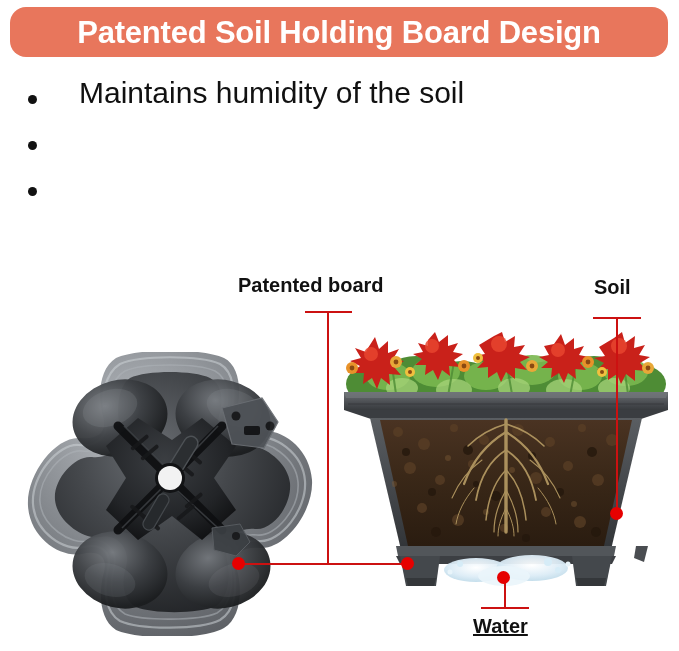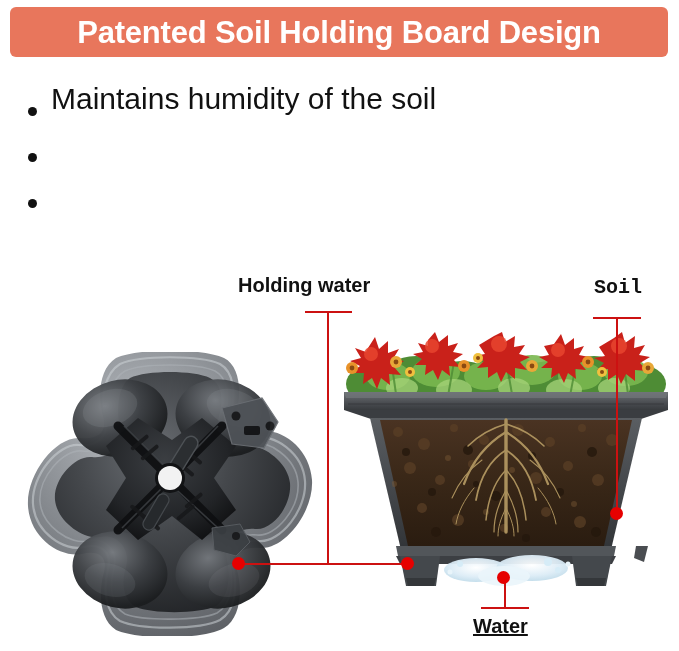--- a/index.html
+++ b/index.html
@@ -5,41 +5,41 @@
   html,body{margin:0;padding:0;}
   body{
     width:679px;height:651px;overflow:hidden;background:#ffffff;
     font-family:"Liberation Sans", sans-serif;position:relative;
   }
   .page{position:absolute;inset:0;}
 
   
   .banner{
     position:absolute;left:10px;top:7px;width:658px;height:50px;
-    background:#e8765c;border-radius:6px;
+    background:#e8765c;border-radius:16px;
     display:flex;align-items:center;justify-content:center;
   }
   .banner-text{
     color:#ffffff;font-size:31px;font-weight:bold;letter-spacing:-0.2px;
     white-space:nowrap;line-height:1;
   }
 
   
   .bullets{position:absolute;left:20px;top:70px;width:640px;}
-  .bullet-row{display:flex;align-items:flex-end;height:46px;}
+  .bullet-row{display:flex;align-items:center;height:46px;gap:28px;}
   .bullet-dot{
     width:9px;height:9px;border-radius:50%;background:#111;
     margin:13px 14px 0 8px;flex:none;
   }
   .bullet-text{font-size:30px;color:#111;line-height:34px;white-space:nowrap;}
 
   
   .label{position:absolute;font-size:20px;font-weight:bold;color:#111;white-space:nowrap;}
   .lbl-holding{left:238px;top:274px;}
-  .lbl-soil{left:594px;top:276px;font-family:Liberation Mono, monospace;}
+  .lbl-soil{left:594px;top:276px;}
   .lbl-water{left:473px;top:615px;text-decoration:underline;}
 
   
   .lead{position:absolute;background:#a01b1b;}
   .lead-h{height:2px;}
   .lead-v{width:2px;}
   .lead-red{background:#cc1111;}
   .dot{position:absolute;width:13px;height:13px;border-radius:50%;background:#e60000;}
 
   
@@ -422,21 +422,21 @@
         <g fill="#34373a">
           <path d="M70,246 L100,246 L98,254 L72,254 Z"></path>
           <path d="M240,246 L270,246 L268,254 L242,254 Z"></path>
         </g>
 
         <path d="M300,214 L312,214 L308,230 L298,226 Z" fill="#4a4d51"></path>
       </g>
     </svg>
   </div>
 
-  <div class="label lbl-holding">Holding water</div>
+  <div class="label lbl-holding">Patented board</div>
   <div class="lead lead-h lead-red hb-bar"></div>
   <div class="lead lead-v lead-red hb-stem"></div>
   <div class="lead lead-h lead-red hb-run"></div>
   <div class="dot hb-dot-l"></div>
   <div class="dot hb-dot-r"></div>
 
   <div class="label lbl-soil">Soil</div>
   <div class="lead lead-h lead-red soil-bar"></div>
   <div class="lead lead-v lead-red soil-stem"></div>
   <div class="dot soil-dot"></div>

